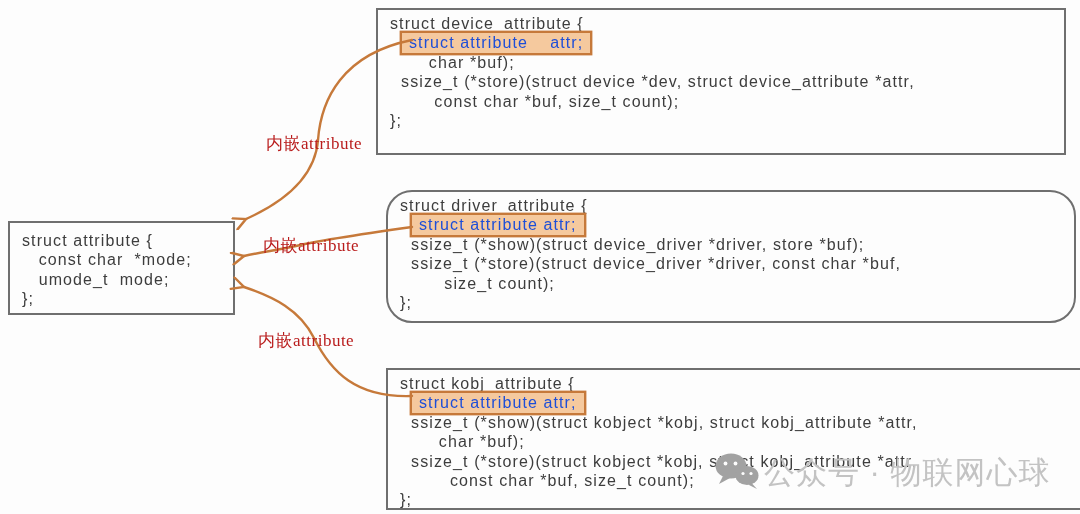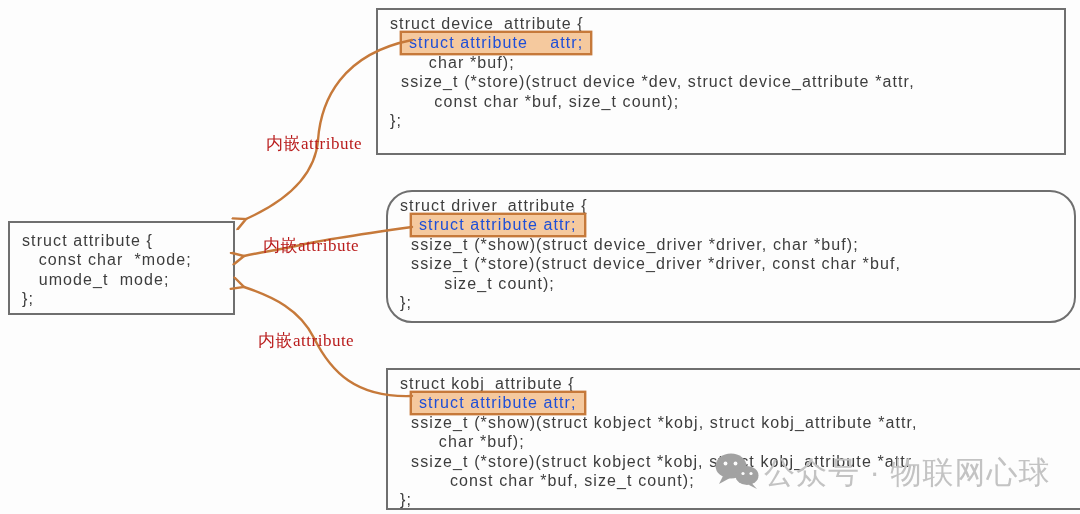--- a/index.html
+++ b/index.html
@@ -61,21 +61,21 @@
     <div class="code-line"><span class="hl">struct attribute    attr;</span></div>
     <div class="code-line">       char *buf);</div>
     <div class="code-line">  ssize_t (*store)(struct device *dev, struct device_attribute *attr,</div>
     <div class="code-line">        const char *buf, size_t count);</div>
     <div class="code-line">};</div>
   </div>
 
   <div id="box-driver" class="struct-box">
     <div class="code-line">struct driver_attribute {</div>
     <div class="code-line"><span class="hl">struct attribute attr;</span></div>
-    <div class="code-line">  ssize_t (*show)(struct device_driver *driver, char *buf);</div>
+    <div class="code-line">  ssize_t (*show)(struct device_driver *driver, store *buf);</div>
     <div class="code-line">  ssize_t (*store)(struct device_driver *driver, const char *buf,</div>
     <div class="code-line">        size_t count);</div>
     <div class="code-line">};</div>
   </div>
 
   <div id="box-kobj" class="struct-box">
     <div class="code-line">struct kobj_attribute {</div>
     <div class="code-line"><span class="hl">struct attribute attr;</span></div>
     <div class="code-line">  ssize_t (*show)(struct kobject *kobj, struct kobj_attribute *attr,</div>
     <div class="code-line">       char *buf);</div>

